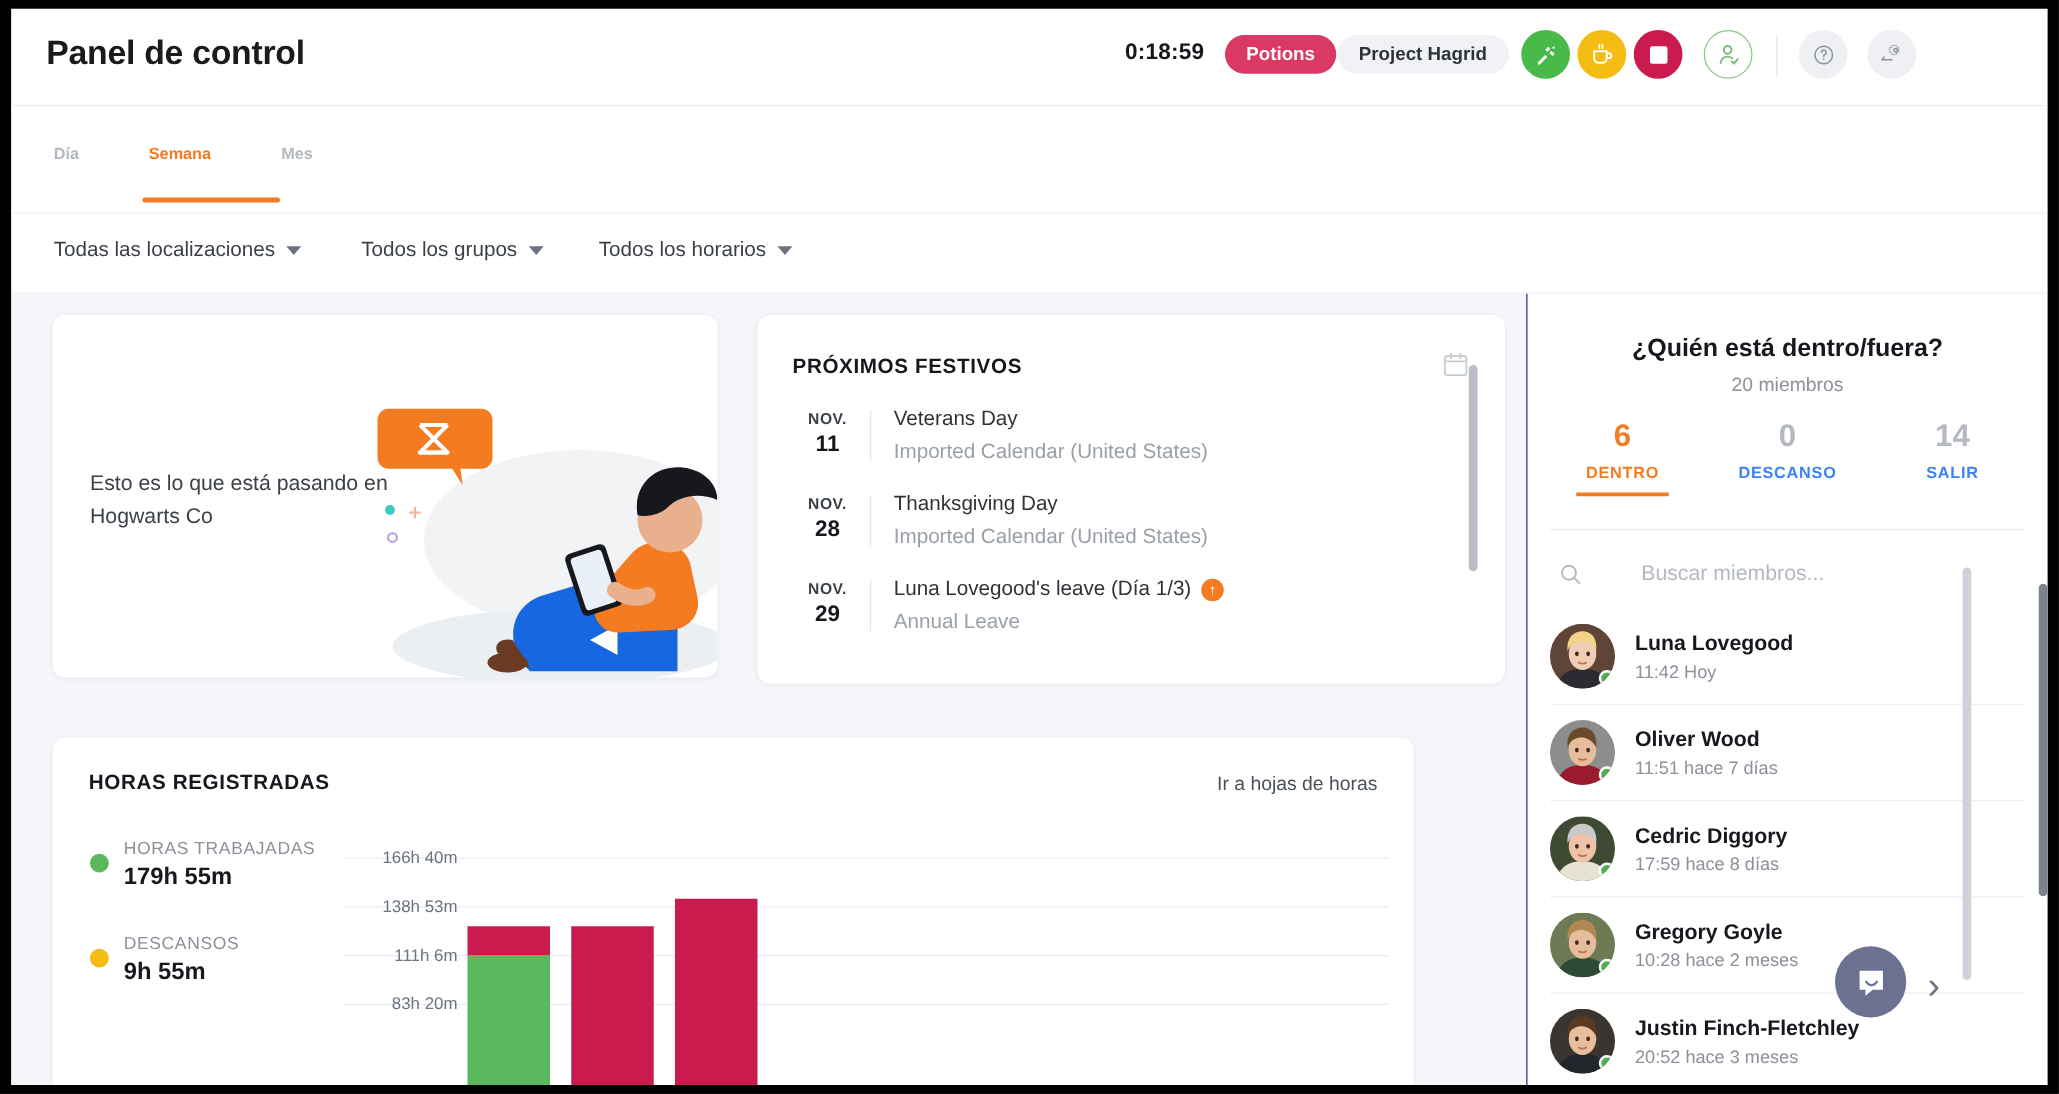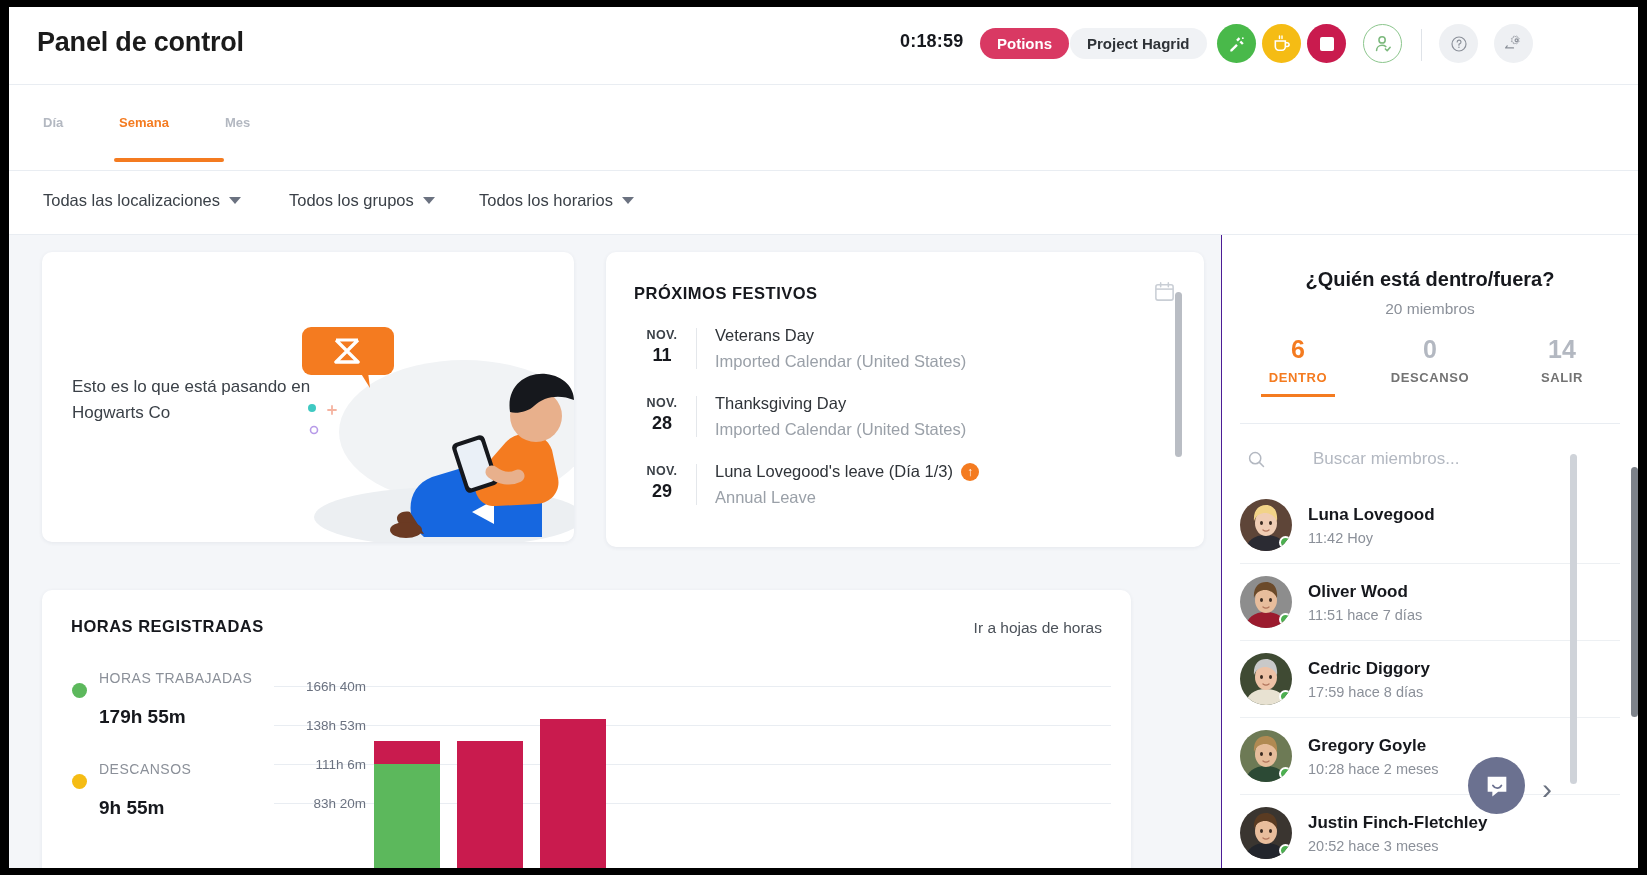--- a/index.html
+++ b/index.html
@@ -195,21 +195,21 @@
     font-size: 16.5px; font-weight: bold; color: #16181d; letter-spacing: .5px;
   }
   .hours-link {
     position: absolute; right: 29px; top: 29px;
     font-size: 15.5px; color: #4b5159; cursor: pointer;
   }
   .legend { position: absolute; left: 30px; top: 80px; }
   .legend-item { display: flex; align-items: flex-start; gap: 12px; margin-bottom: 33px; }
   .legend-dot { width: 15px; height: 15px; border-radius: 50%; margin-top: 13px; flex: 0 0 15px; }
   .legend-label { font-size: 14px; color: #8b9099; letter-spacing: .5px; }
-  .legend-value { font-size: 19px; font-weight: bold; color: #16181d; margin-top: 20px; }
+  .legend-value { font-size: 19px; font-weight: bold; color: #16181d; margin-top: 5px; }
 
   .chart { position: absolute; left: 232px; top: 78px; right: 20px; bottom: 0; }
   .grid-row { position: absolute; left: 0; right: 0; height: 1px; background: #e9edf2; }
   .grid-lbl {
     position: absolute; right: calc(100% - 92px); text-align: right;
     font-size: 13.5px; color: #6b7280; transform: translateY(-50%);
     white-space: nowrap;
   }
   .bars { position: absolute; left: 100px; right: 10px; bottom: 0; top: 0; }
   .bar-wrap { position: absolute; bottom: 0; width: 66px; }
@@ -227,21 +227,21 @@
     font-size: 20px; font-weight: bold; color: #16181d;
   }
   .rp-sub {
     position: absolute; left: 0; right: 0; top: 65px; text-align: center;
     font-size: 15.5px; color: #8b9099;
   }
   .rp-stats { position: absolute; left: 10px; right: 10px; top: 100px; display: flex; }
   .rp-stat { flex: 1; text-align: center; cursor: pointer; position: relative; padding-bottom: 12px; }
   .rp-num { font-size: 25px; font-weight: bold; color: #b3b8c1; }
   .rp-num.active { color: #f47b20; }
-  .rp-lbl { font-size: 13px; font-weight: bold; color: #737373; letter-spacing: .6px; margin-top: 6px; }
+  .rp-lbl { font-size: 13px; font-weight: bold; color: #3b82f6; letter-spacing: .6px; margin-top: 6px; }
   .rp-lbl.active { color: #f47b20; }
   .rp-bar { position: absolute; left: 22%; right: 22%; bottom: 0; height: 3.5px; background: #f47b20; }
   .rp-statsline { position: absolute; left: 18px; right: 18px; top: 188px; height: 1px; background: #e9edf2; }
 
   .rp-search { position: absolute; left: 24px; right: 24px; top: 200px; height: 48px; display: flex; align-items: center; gap: 14px; cursor: text; }
   .rp-search-ph { font-size: 17px; color: #b3b8c1; margin-left: 32px; }
 
   .rp-list { position: absolute; left: 18px; right: 18px; top: 252px; bottom: 0; }
   .member { display: flex; align-items: center; gap: 16px; height: 77px; border-bottom: 1px solid #edf0f3; cursor: pointer; }
   .avatar { position: relative; width: 52px; height: 52px; flex: 0 0 52px; border-radius: 50%; overflow: hidden; }

